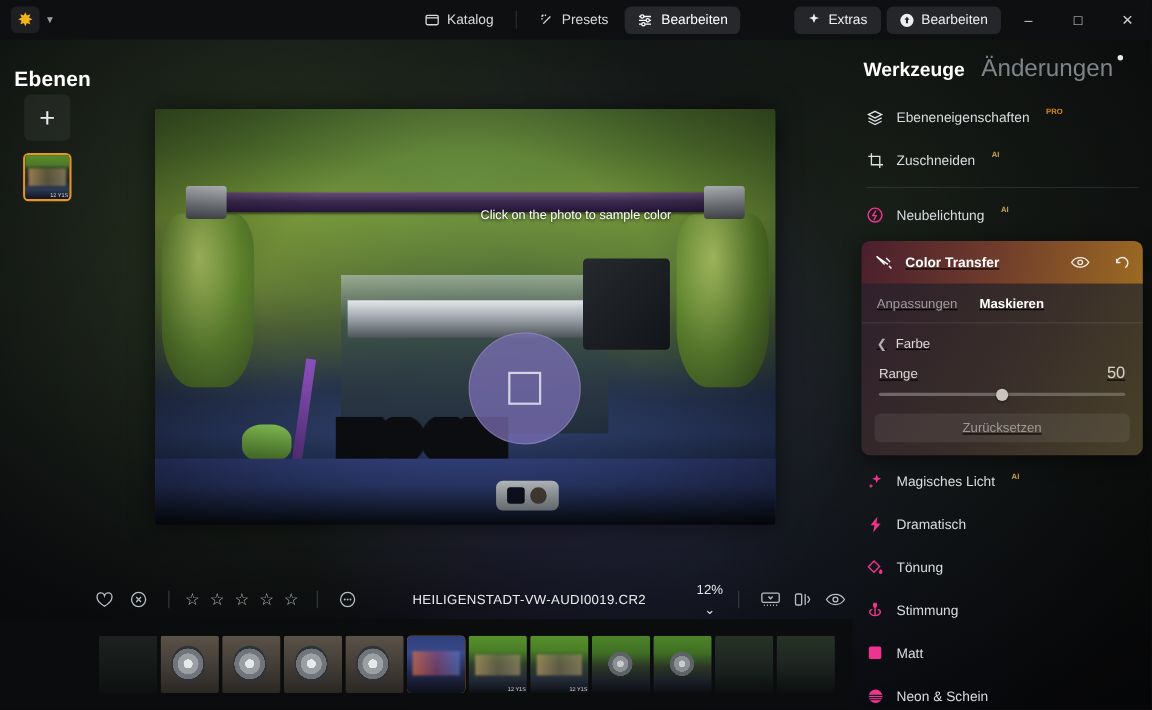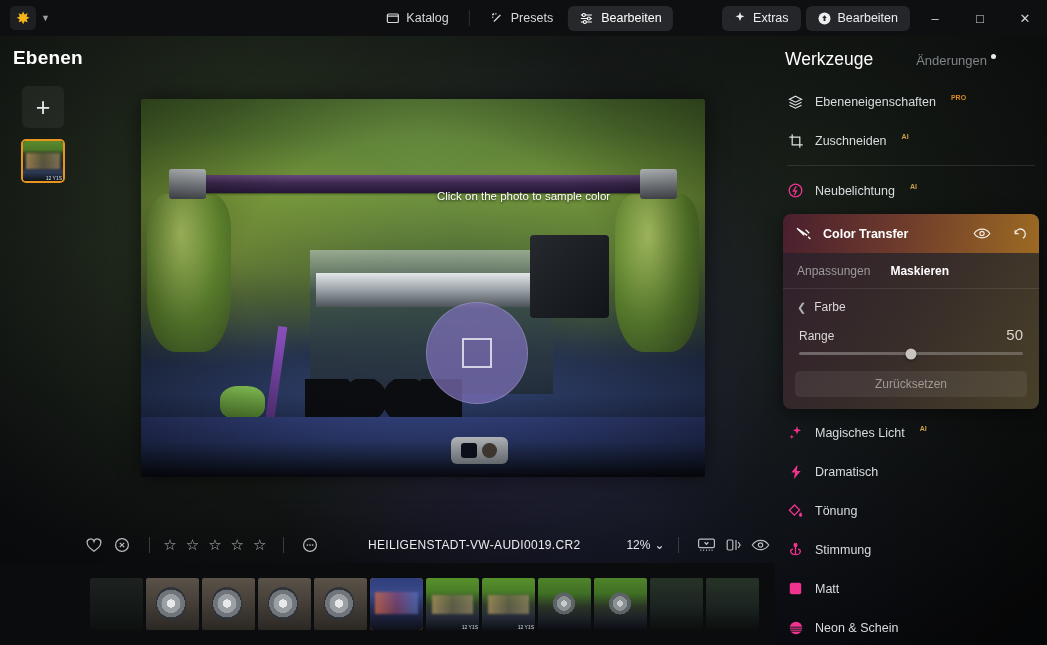--- a/index.html
+++ b/index.html
@@ -63,21 +63,21 @@
     height:25px; padding:0 12px; border-radius:6px;
     background:#25262a; color:#eceef0; font-size:12.5px;
   }
   .wbtn {
     width:40px; height:36px; display:flex; align-items:center; justify-content:center;
     color:#cfd2d5; font-size:13px;
   }
 
   
   .layers-title {
-    position:absolute; left:13px; top:47px;
+    position:absolute; left:13px; top:62px;
     color:#fff; font-size:19px; font-weight:bold; letter-spacing:0.2px;
     z-index: 20;
   }
   .add-layer {
     position:absolute; left:22px; top:86px; width:42px; height:42px;
     background:rgba(255,255,255,0.055); border-radius:6px;
     display:flex; align-items:center; justify-content:center;
     color:#e7e9eb; font-size:25px; font-weight:300; z-index:20;
   }
   .layer-thumb {
@@ -219,21 +219,21 @@
     position:absolute; left:0; bottom:82px; width:775px; height:36px;
     display:flex; align-items:center; z-index:25;
   }
   .bb-icon {
     display:flex; align-items:center; justify-content:center;
     color:#b9bdc1; font-size:15px; height:36px;
   }
   .stars { display:flex; gap:9px; color:#b9bdc1; font-size:15px; }
   .bb-div { width:1px; height:16px; background:#3a3c40; }
   .filename { color:#e9ebed; font-size:12px; letter-spacing:0.3px; white-space:nowrap; }
-  .zoomval { color:#e3e5e7; font-size:12px; display:flex; align-items:center; gap:4px; }
+  .zoomval { color:#e3e5e7; font-size:12px; display:flex; align-items:center; gap:4px;flex-direction:column; }
 
   
   .filmstrip {
     position:absolute; left:0; bottom:0; width:775px; height:82px;
     background:#0b0c0e;
     display:flex; align-items:center; gap:3px; padding-left:90px;
     z-index:25; overflow:hidden;
   }
   .fthumb {
     width:53px; height:52px; flex:0 0 auto; border-radius:2px; overflow:hidden;
@@ -279,42 +279,43 @@
 
   
   .rightpanel {
     position:absolute; right:0; top:36px; width:272px; height:609px;
     z-index:30;
     background: linear-gradient(to bottom, rgba(13,14,17,0.0) 0%, rgba(11,12,15,0.0) 100%);
   }
   .rp-head {
     display:flex; align-items:baseline; gap:15px; padding:13px 0 0 10px;
   }
-  .rp-title { color:#fff; font-size:17.5px; font-weight:normal; }
-  .rp-title2 { color:#7f8489; font-size:13px; position:relative;margin-left:28px; }
+  .rp-title { color:#fff; font-size:17.5px; font-weight:bold; }
+  .rp-title2 { color:#7f8489; font-size:22px; position:relative; }
   .rp-dot {
     position:absolute; right:-9px; top:1px; width:5px; height:5px;
     border-radius:50%; background:#e8eaec;
   }
   .tool-list { margin-top:12px; }
   .tool-row {
     display:flex; align-items:center; gap:11px;
     height:39px; padding:0 14px 0 12px;
     color:#d9dcde; font-size:12.5px; white-space:nowrap;
   }
   .tool-row .ti { width:17px; display:flex; align-items:center; justify-content:center; }
   .tag { font-size:7px; font-weight:bold; margin-left:4px; position:relative; top:-4px; }
   .tag.pro { color:#d98b1e; }
   .tag.ai  { color:#c9a04a; }
   .rp-sep { height:1px; background:rgba(255,255,255,0.10); margin:5px 12px; }
 
   
   .tool-card {
     margin: 4px 8px 0 8px; border-radius:8px; overflow:hidden;
     box-shadow: 0 4px 18px rgba(0,0,0,0.45);
+    text-decoration: underline;
   }
   .card-head {
     height:39px; display:flex; align-items:center; gap:11px; padding:0 12px;
     background: linear-gradient(100deg, #4a1f2e 0%, #6d3a2c 45%, #9c6a22 100%);
     color:#fff; font-size:12.5px; font-weight:bold;
   }
   .card-head .spacer { flex:1; }
   .ch-ic { color:#f0e6da; font-size:14px; display:flex; align-items:center; }
   .card-body {
     background: linear-gradient(120deg, rgba(48,32,44,0.97) 0%, rgba(58,46,42,0.97) 50%, rgba(74,66,42,0.97) 100%);

